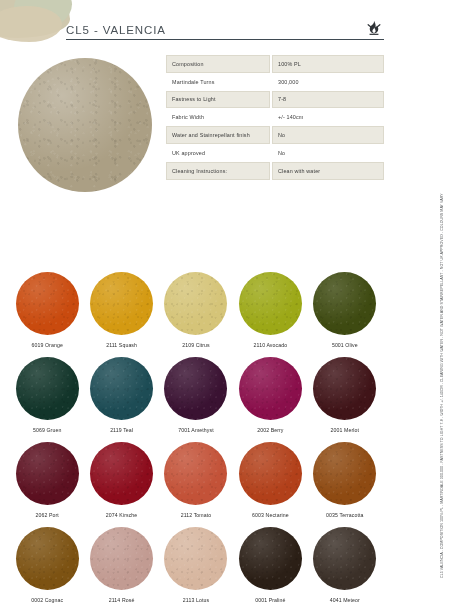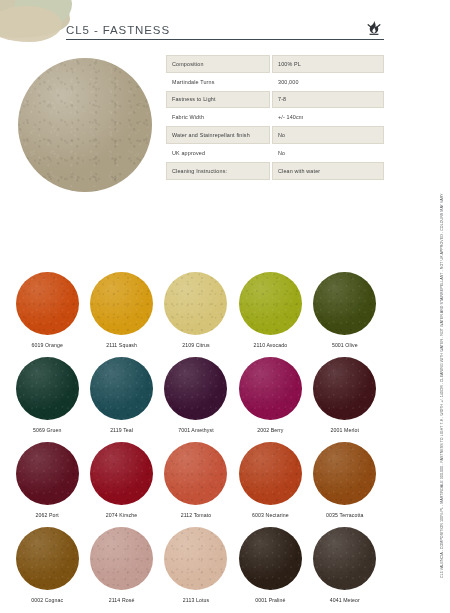--- a/index.html
+++ b/index.html
@@ -240,21 +240,21 @@
 
 <div id="page">
 
   <div class="blob-wrap">
     <div class="blob-a"></div>
     <div class="blob-b"></div>
     <div class="blob-c"></div>
   </div>
 
   <div class="header">
-    <div class="header-title">CL5 - FASTNESS</div>
+    <div class="header-title">CL5 - VALENCIA</div>
     <svg class="flame-icon" viewBox="0 0 24 24">
       <path d="M12 2.2c.4 2.6-1.1 4.1-2.5 5.4C8 8.9 6.6 10.3 6.6 12.7c0 3.2 2.6 5.6 5.4 5.6s5.4-2.4 5.4-5.6c0-1.9-.8-3.1-1.8-4.2-.3 .9-.9 1.5-1.6 1.8.5-2.4-.4-5.3-2-8.1z" fill="#2f3337"></path>
       <path d="M12 10.5c.3 1.2-.5 1.9-1.1 2.6-.5.6-.9 1.2-.9 2 0 1.3 1 2.3 2 2.3s2-1 2-2.3c0-1.4-1.1-2.8-2-4.6z" fill="#ffffff"></path>
       <path d="M4.6 7.2l3.1 2.6M19.4 7.2l-3.1 2.6" stroke="#2f3337" stroke-width="1.5" stroke-linecap="round"></path>
       <rect x="6.4" y="18.6" width="11.2" height="1.5" fill="#2f3337"></rect>
     </svg>
   </div>
 
   <div class="product-swatch">
     <div class="grain"></div>

